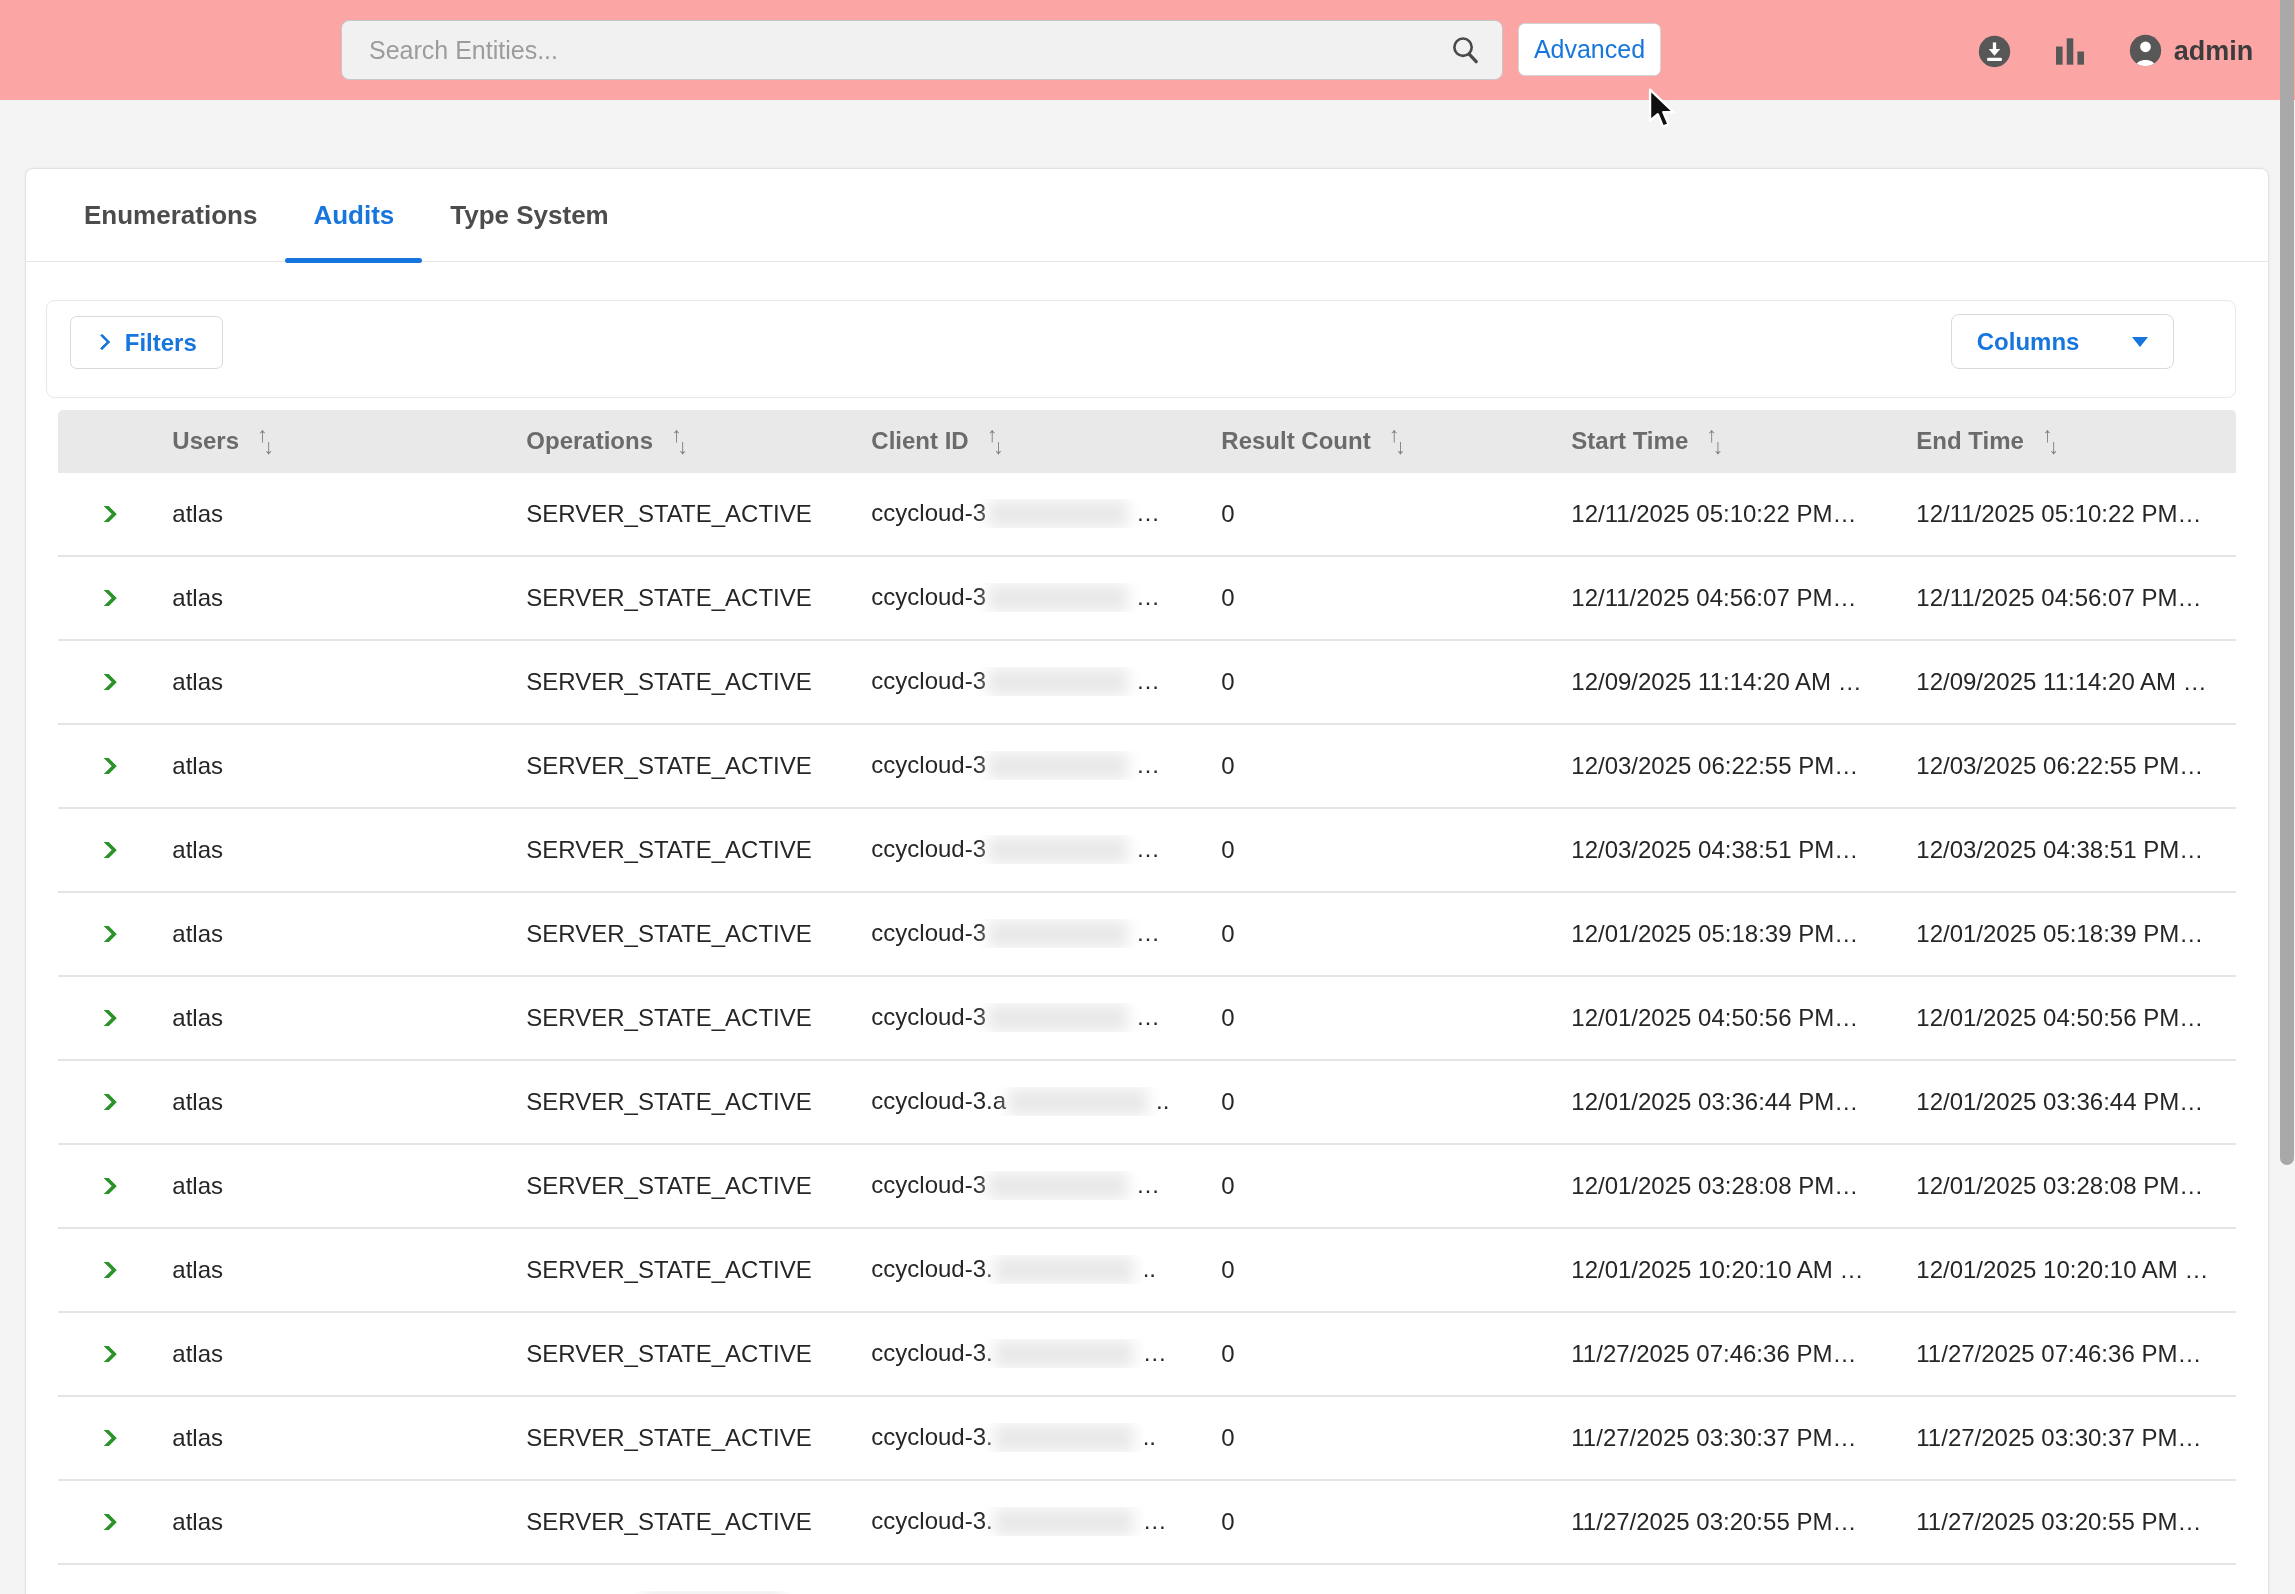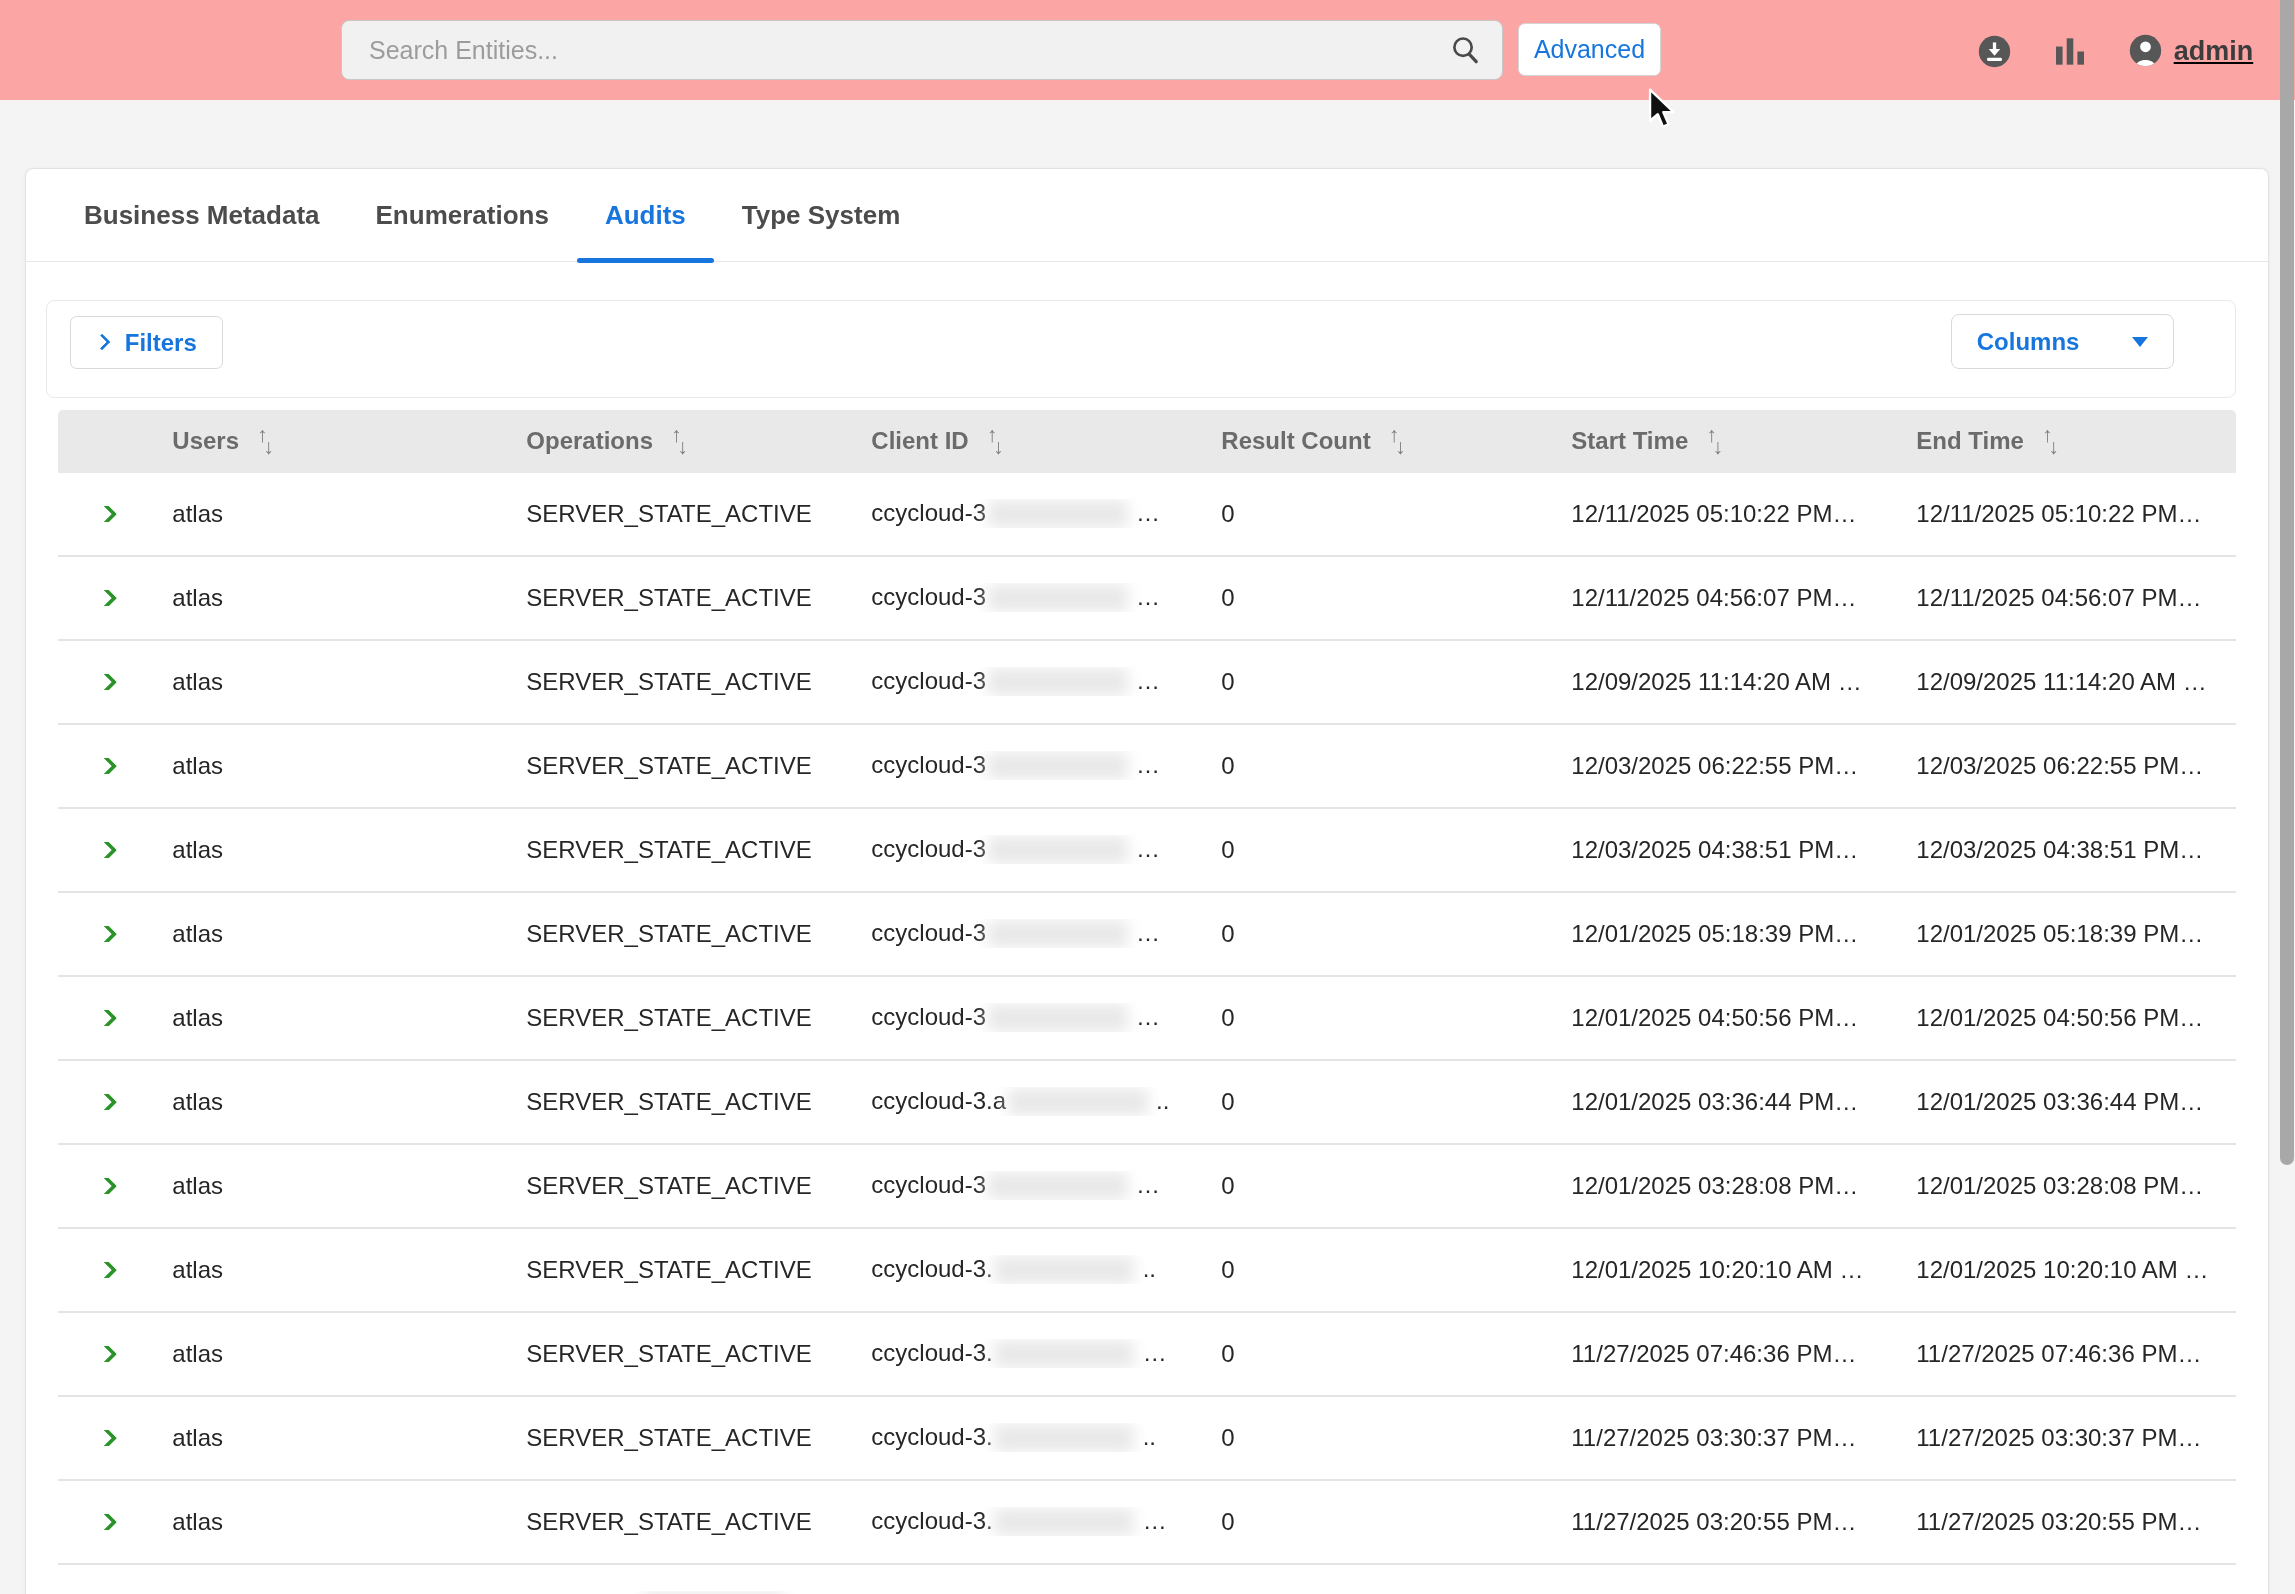--- a/index.html
+++ b/index.html
@@ -25,21 +25,21 @@
   .search-icon{flex:0 0 auto;margin-left:10px;}
   .advanced-btn{
     position:absolute;left:1518px;top:23px;width:143px;height:53px;
     background:#ffffff;border:1.7px solid #d4d4d4;border-radius:6.7px;
     font-family:inherit;font-size:25px;color:#1776dd;cursor:pointer;
     display:flex;align-items:center;justify-content:center;
   }
   .tb-icon{position:absolute;cursor:pointer;}
   .tb-icon.download{left:1978px;top:35px;width:33px;height:33px;}
   .tb-icon.chart{left:2056px;top:38px;width:28px;height:27px;}
-  .user-chip{position:absolute;left:2129px;top:35px;height:33px;display:flex;align-items:center;cursor:pointer;text-decoration:underline;}
+  .user-chip{position:absolute;left:2129px;top:35px;height:33px;display:flex;align-items:center;cursor:pointer;}
   .username{margin-left:11.7px;font-size:27px;font-weight:600;color:#3c3c3c;}
 
   
   .page{position:absolute;left:0;top:100px;width:2295px;height:1495px;background:#f4f4f4;}
   .card{
     position:absolute;left:25px;top:68px;width:2244px;height:1531px;
     background:#ffffff;border:0.8px solid #e2e2e2;border-radius:8.3px;
     box-shadow:0 0.8px 3.3px rgba(0,0,0,.05);box-sizing:border-box;
   }
 
@@ -171,21 +171,20 @@
       </svg>
     </span>
     <span class="username">admin</span>
   </div>
 </div>
 
 <div class="page">
   <div class="card">
 
     <div class="tabs">
-      <div class="tab">Business Metadata</div>
       <div class="tab">Enumerations</div>
       <div class="tab active">Audits</div>
       <div class="tab">Type System</div>
     </div>
 
     <div class="toolbar">
       <button class="filters-btn">
         <span class="chev-right"></span>
         <span>Filters</span>
       </button>

